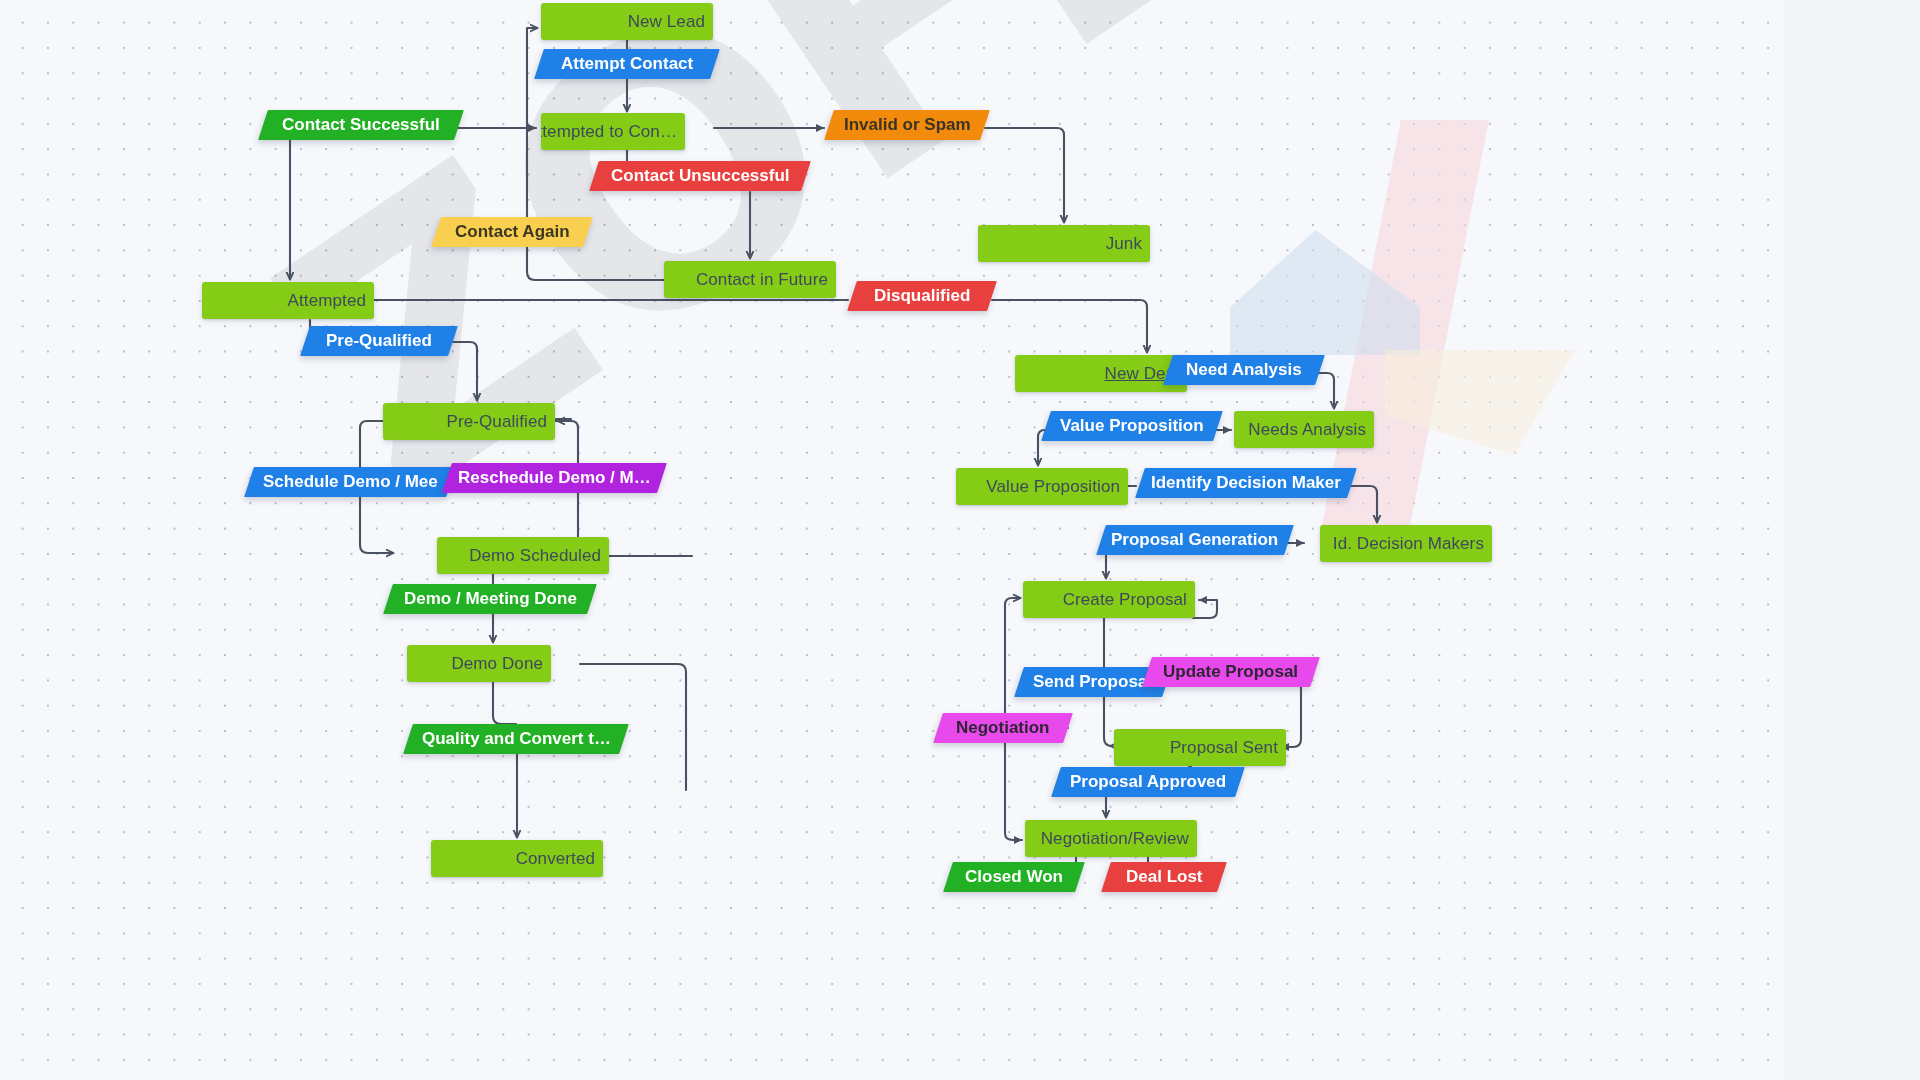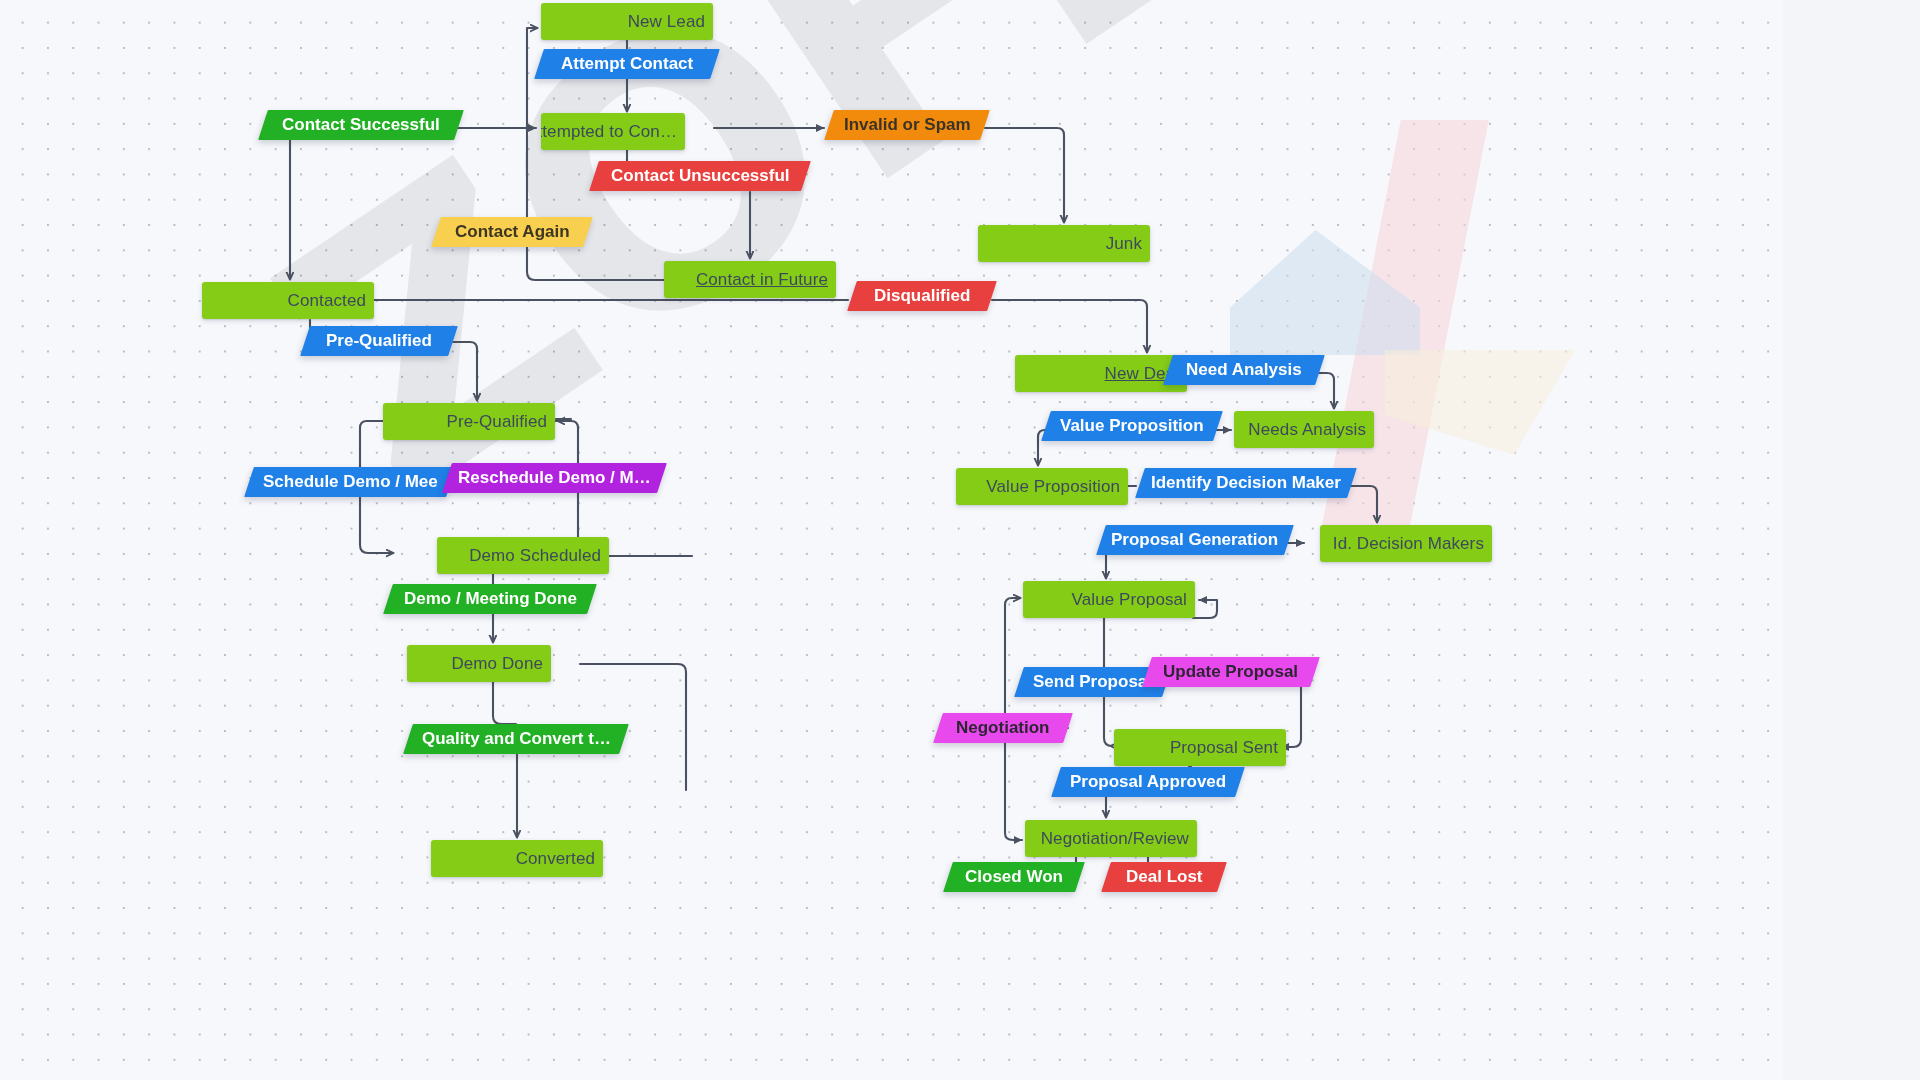--- a/index.html
+++ b/index.html
@@ -194,28 +194,28 @@
       <path d="M1148,857 L1148,866"></path>
     </g>
   </svg>
 
   <div class="node" style="left:541px;top:3px;width:172px;height:37px;">
     <span>New Lead</span>
   </div>
   <div class="node" style="left:541px;top:113px;width:144px;height:37px;">
     <span>Attempted to Con…</span>
   </div>
-  <div class="node" style="left:664px;top:261px;width:172px;height:37px;text-decoration:underline;">
+  <div class="node" style="left:664px;top:261px;width:172px;height:37px;">
     <span>Contact in Future</span>
   </div>
   <div class="node" style="left:978px;top:225px;width:172px;height:37px;">
     <span>Junk</span>
   </div>
   <div class="node" style="left:202px;top:282px;width:172px;height:37px;">
-    <span>Contacted</span>
+    <span>Attempted</span>
   </div>
   <div class="node" style="left:383px;top:403px;width:172px;height:37px;">
     <span>Pre-Qualified</span>
   </div>
   <div class="node" style="left:396px;top:537px;width:172px;height:37px;margin-left:41px;">
     <span>Demo Scheduled</span>
   </div>
   <div class="node" style="left:407px;top:645px;width:144px;height:37px;padding-left:24px;">
     <span>Demo Done</span>
   </div>
@@ -228,21 +228,21 @@
   <div class="node" style="left:1234px;top:411px;width:140px;height:37px;">
     <span>Needs Analysis</span>
   </div>
   <div class="node" style="left:956px;top:468px;width:172px;height:37px;">
     <span>Value Proposition</span>
   </div>
   <div class="node" style="left:1320px;top:525px;width:172px;height:37px;">
     <span>Id. Decision Makers</span>
   </div>
   <div class="node" style="left:1023px;top:581px;width:172px;height:37px;">
-    <span>Value Proposal</span>
+    <span>Create Proposal</span>
   </div>
   <div class="node" style="left:1114px;top:729px;width:172px;height:37px;">
     <span>Proposal Sent</span>
   </div>
   <div class="node" style="left:1025px;top:820px;width:172px;height:37px;">
     <span>Negotiation/Review</span>
   </div>
 
   <div class="lbl blue" style="left:539px;top:49px;width:176px;height:30px;">
     <span>Attempt Contact</span>

